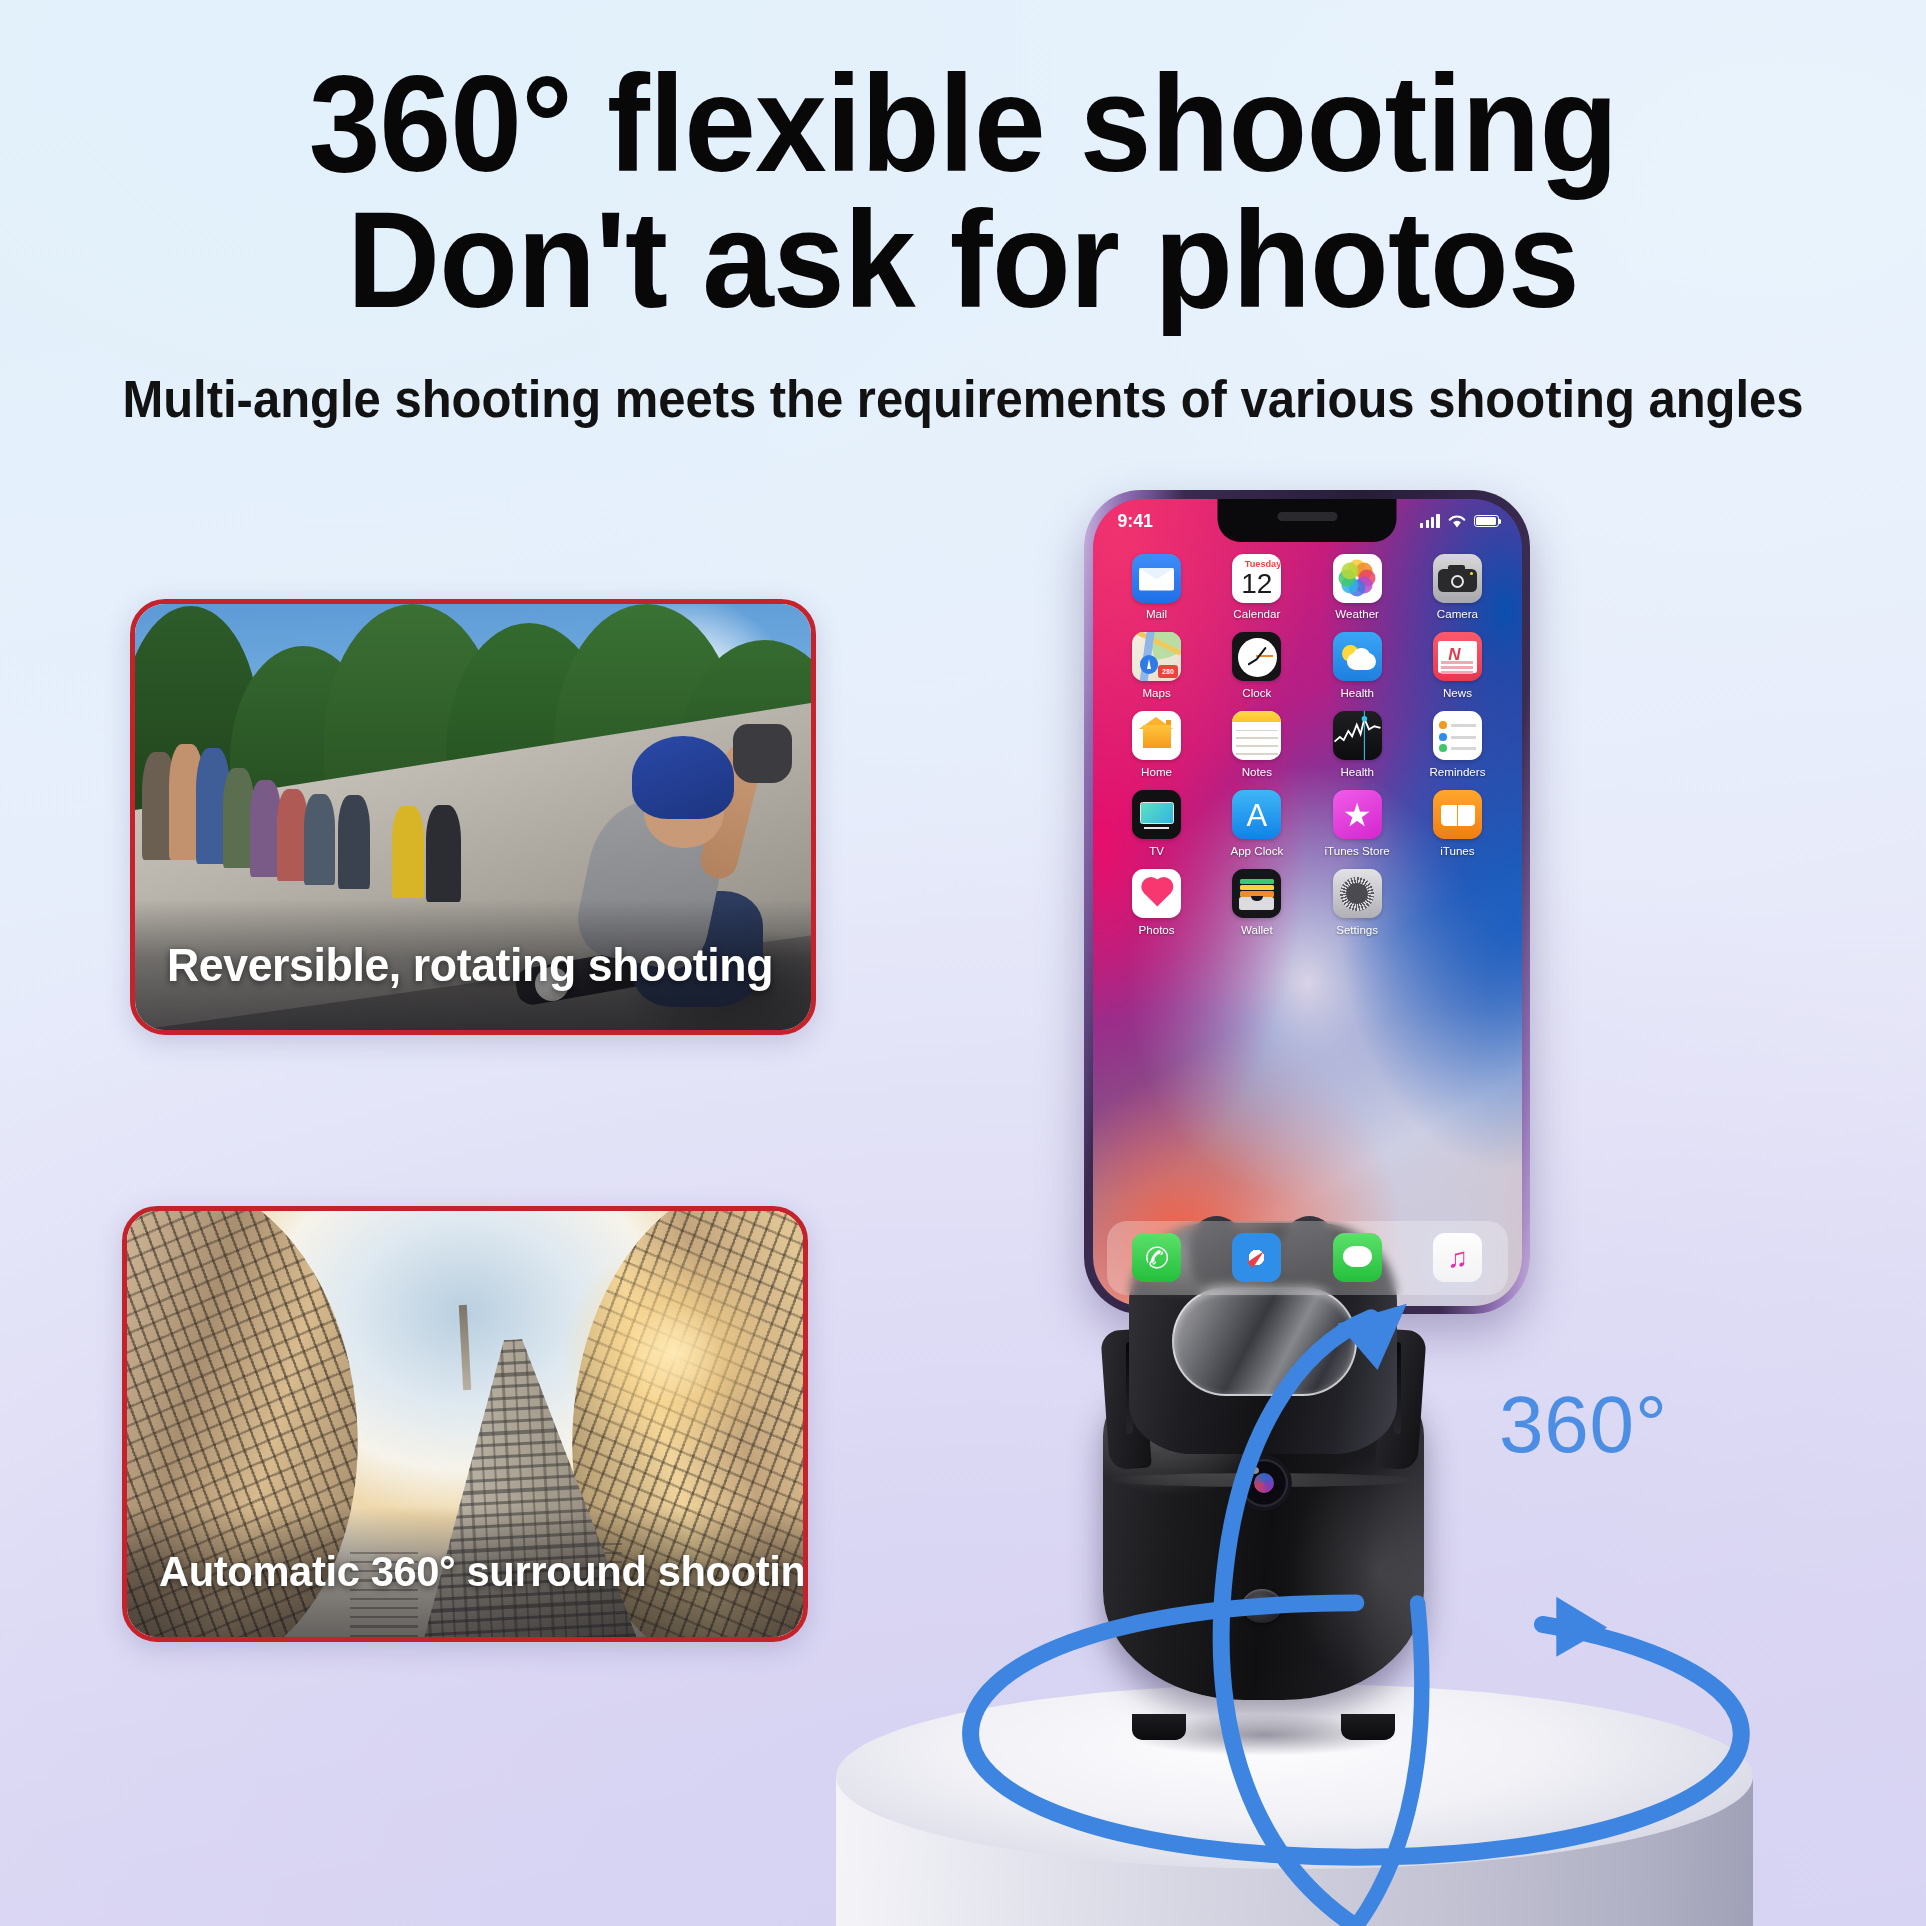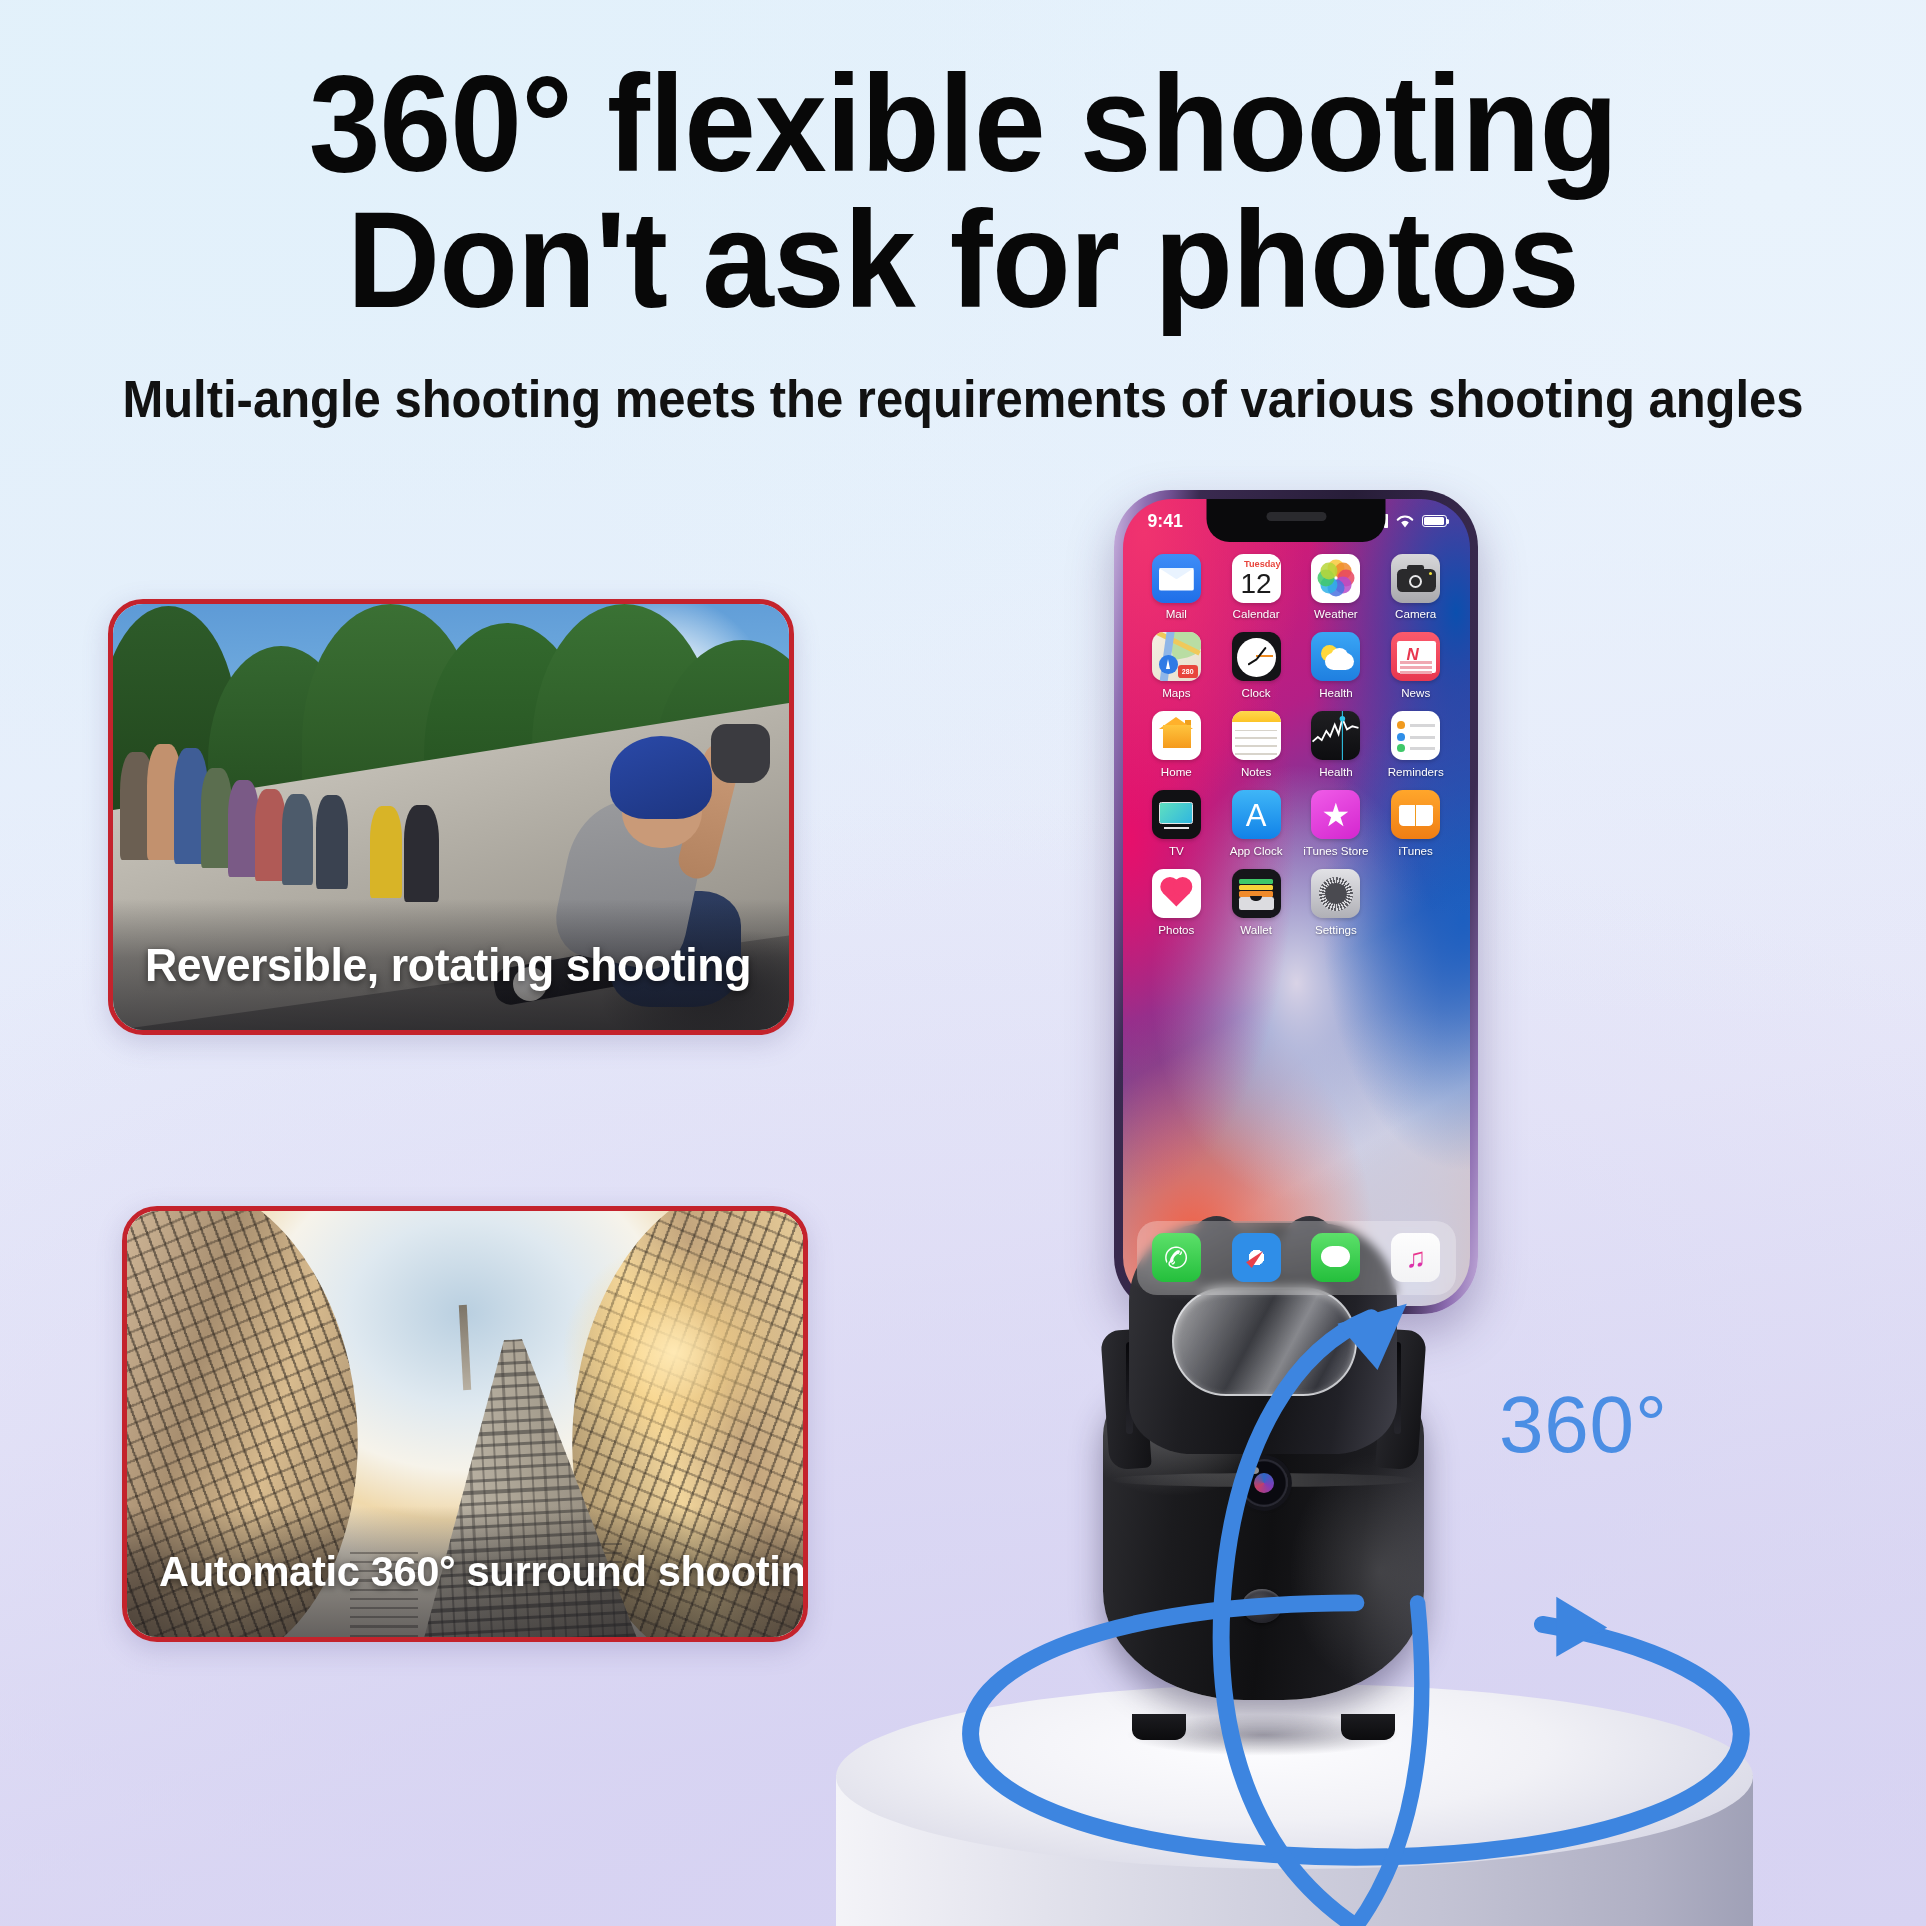--- a/index.html
+++ b/index.html
@@ -24,21 +24,21 @@
   .hero .sub {
     margin-top:45px; font-size:51px; font-weight:600; color:#121212;
     transform:scaleX(0.96); transform-origin:center;
   }
 
   
   .card {
     position:absolute; border:5.4px solid #c4232c; border-radius:35px;
     overflow:hidden; box-shadow:0 7.7px 26px rgba(90,80,140,.22);
   }
-  .card-1 { left:108px; top:599px;  width:686px; height:436px; }
+  .card-1 { left:130px; top:599px;  width:686px; height:436px; }
   .card-2 { left:122px; top:1206px; width:686px; height:436px; }
   .card .shot { position:absolute; inset:0; }
   .card .caption {
     position:absolute; left:0; right:0; bottom:0; height:131px;
     display:flex; align-items:center; padding-left:32px;
     background:linear-gradient(to top, rgba(16,16,22,.62) 0%, rgba(16,16,22,.40) 55%, rgba(16,16,22,0) 100%);
   }
   .card .caption span {
     color:#fff; font-size:46px; font-weight:700; letter-spacing:-0.4px;
     text-shadow:0 2.3px 7.7px rgba(0,0,0,.55); transform:scaleX(0.97); transform-origin:left;
@@ -115,21 +115,21 @@
       transform:rotate(-3deg); transform-origin:bottom center; }
   .cy-spire { position:absolute; left:49.4%; top:22%; width:7.7px; height:85px;
       background:linear-gradient(180deg,#7d7568,#b8b0a2); transform:rotate(-3deg); }
   .cy-mid { position:absolute; bottom:-2%; background:linear-gradient(180deg,#cdbfa6,#9a8d78);
       background-image:repeating-linear-gradient(0deg, rgba(60,55,50,.4) 0 2.3px, rgba(255,255,255,0) 2.3px 9.2px); }
   .cy-glow { position:absolute; right:2%; top:6%; width:231px; height:231px;
       background:radial-gradient(circle,#ffe9b4 0%, rgba(255,218,140,.55) 32%, rgba(255,218,140,0) 68%); }
 
   
   .phone {
-    position:absolute; left:1114px; top:490px; width:364px; height:824px;
+    position:absolute; left:1084px; top:490px; width:446px; height:824px;
     border-radius:57px;
     background:linear-gradient(98deg,#cdb7e2 0%,#8f6fb2 7%,#6e4f90 12%,#3a2a50 18%,#271d38 50%,#3c2c52 84%,#8a6aae 93%,#c4aedc 100%);
     padding:8.5px; box-shadow:0 20px 46px rgba(70,54,110,.34);
   }
   .phone-inner {
     position:relative; width:100%; height:100%; border-radius:49px; overflow:hidden;
     background:
       radial-gradient(ellipse 90% 70% at 6% 4%,  #f0336f 0%, rgba(240,51,111,0) 52%),
       radial-gradient(ellipse 85% 80% at 2% 42%, #e6106b 0%, rgba(230,16,107,0) 56%),
       radial-gradient(ellipse 80% 70% at 96% 14%,#0b4fae 0%, rgba(11,79,174,0) 54%),

